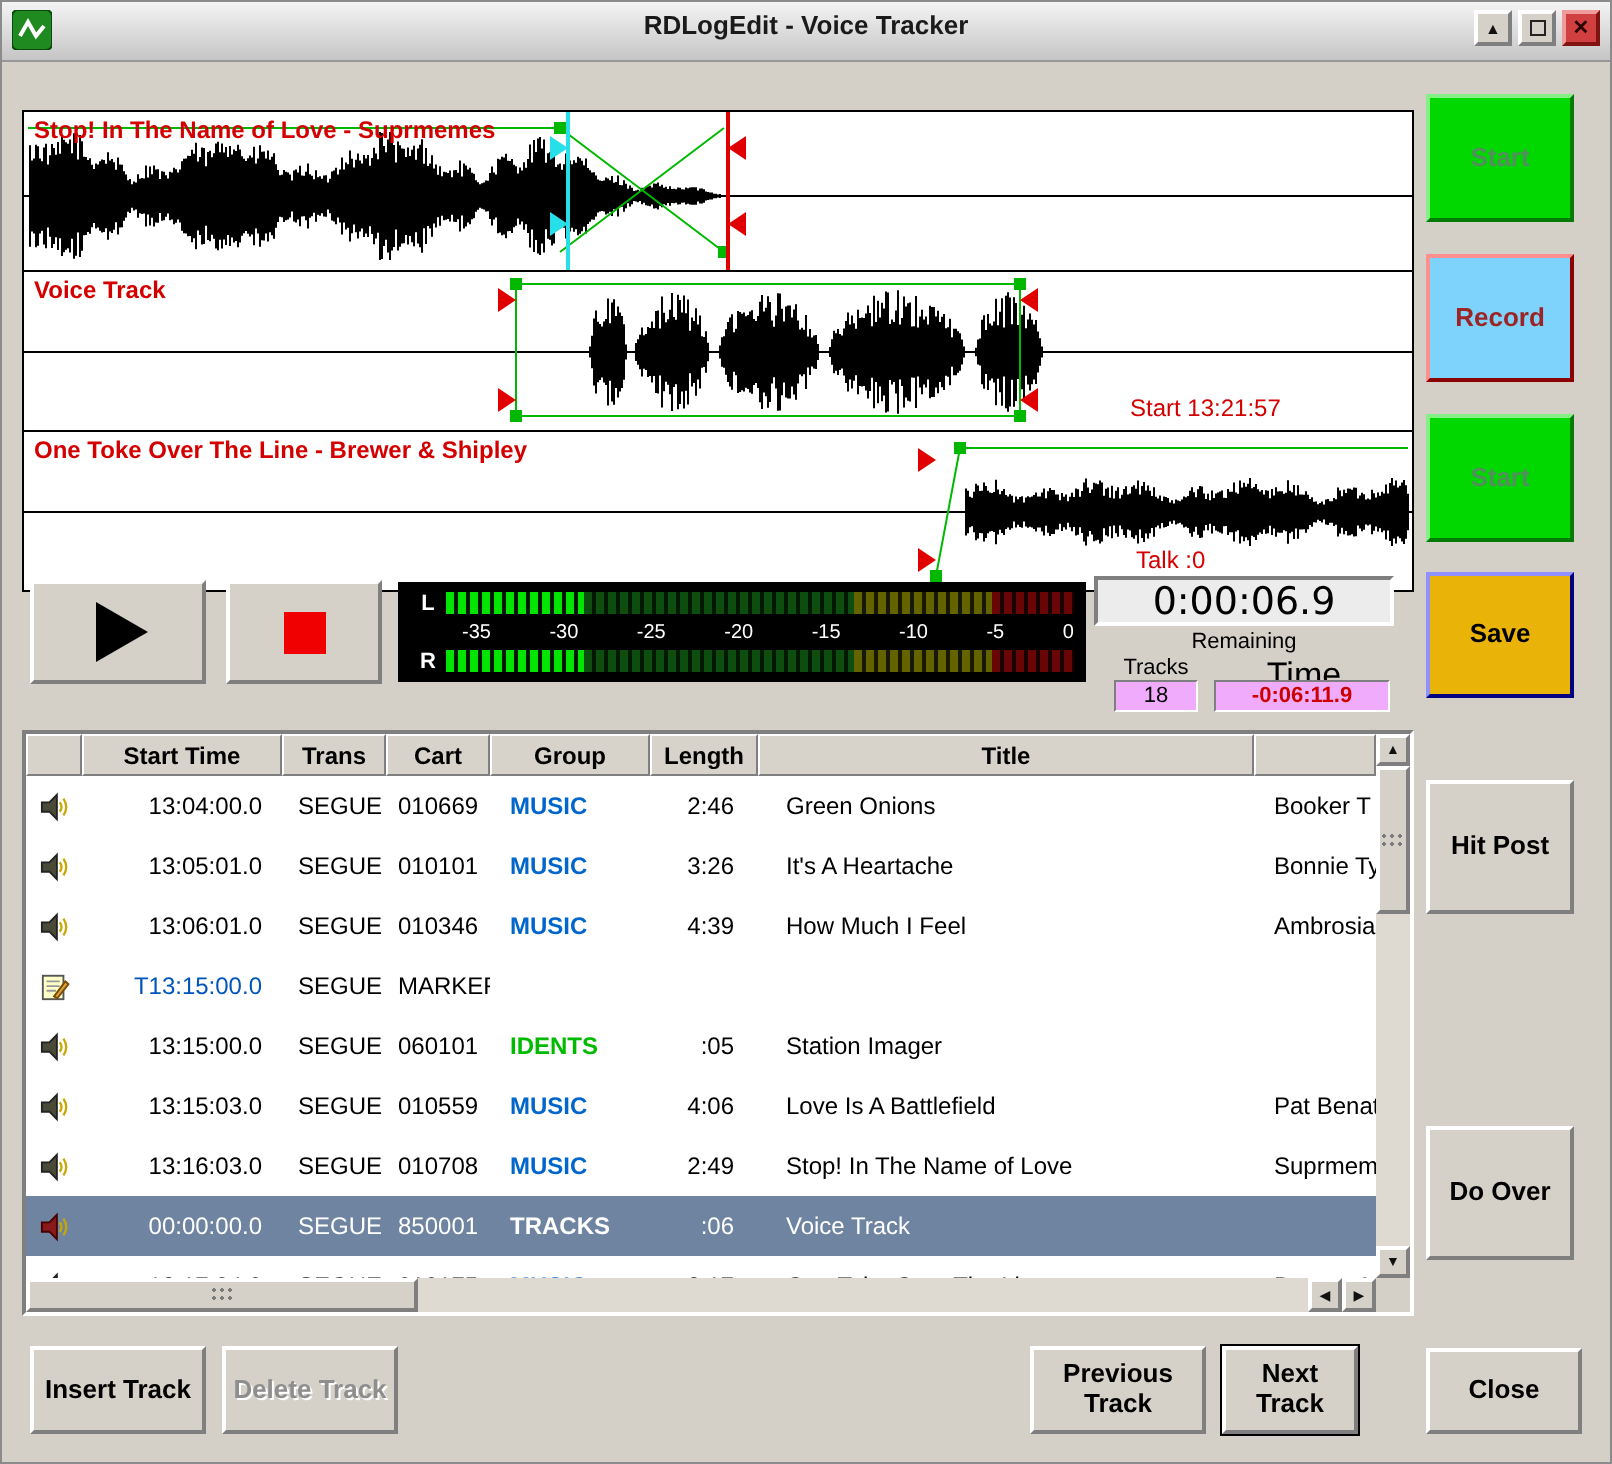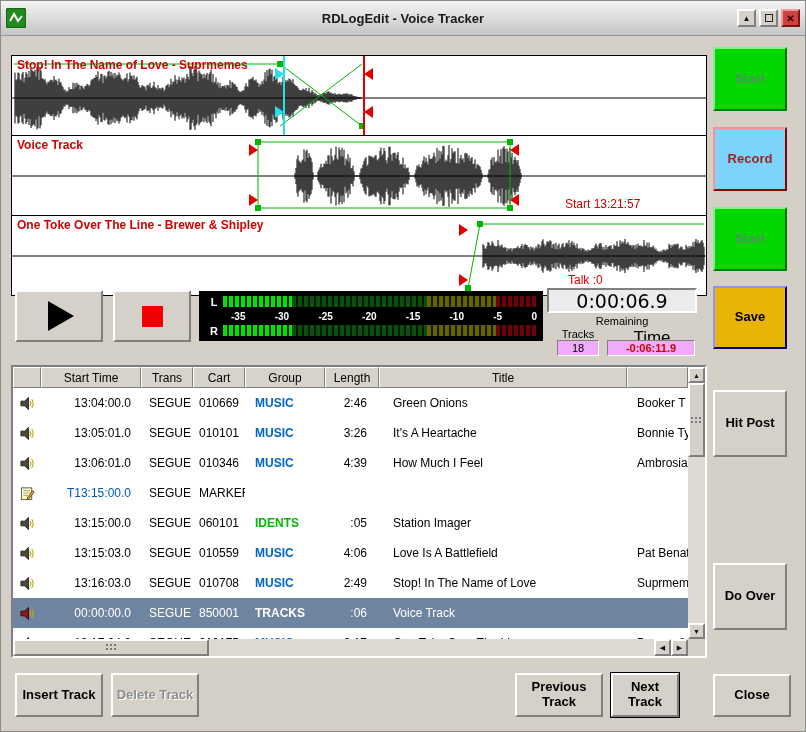--- a/index.html
+++ b/index.html
@@ -3,21 +3,21 @@
 <meta charset="utf-8">
 <style>
 *{box-sizing:border-box;margin:0;padding:0}
 html,body{width:806px;height:732px}
 body{font-family:"Liberation Sans",sans-serif;background:#d4d0c8;position:relative;overflow:hidden;border:1px solid #8b8b8b}
 .abs{position:absolute}
 .raised{background:#d5d1c9;border:2px solid;border-color:#ffffff #7f7f7f #7f7f7f #ffffff}
 .sunk{border:2px solid;border-color:#7f7f7f #ffffff #ffffff #7f7f7f}
 .btn{display:flex;align-items:center;justify-content:center;text-align:center;font-weight:bold;font-size:13px;line-height:1.15;cursor:default}
 
-.titlebar{left:0;top:0;width:100%;height:30px;background:linear-gradient(#f4f4f4,#c5c5c5);border-bottom:1px solid #979797;display:flex;align-items:center;padding:17px 5px;position:absolute}
+.titlebar{left:0;top:0;width:100%;height:30px;background:linear-gradient(#f4f4f4,#c5c5c5);border-bottom:1px solid #979797;display:flex;padding:4px 5px;position:absolute}
 .wtitle{position:absolute;left:0;width:100%;text-align:center;font-weight:bold;font-size:13px;color:#1a1a1a}
 .wbtns{margin-left:auto;display:flex;z-index:2}
 .wbtn{width:19px;height:18px;margin-left:3px;display:flex;align-items:center;justify-content:center;font-size:8px;color:#111}
 .wbtn.closeb{background:#d14040;border-color:#ef9b9b #801212 #801212 #ef9b9b;color:#2b0000;font-weight:bold;font-size:10px}
 .maxsq{width:8px;height:8px;border:1.5px solid #222}
 
 .waves{left:10px;top:38px;width:696px;position:absolute}
 .wpanel{height:81px;margin-top:-1px;background:#fff;border:1px solid #000;position:relative}
 .wpanel:first-child{margin-top:16px}
 .ttitle{position:absolute;left:5px;top:2px;color:#d40000;font-weight:bold;font-size:12px;z-index:2}
@@ -31,42 +31,42 @@
 .meter{left:198px;top:290px;width:344px;height:50px;background:#000;padding:5px 6px;display:flex;flex-direction:column;justify-content:space-between;position:absolute}
 .mrow{display:flex;align-items:center;height:11px}
 .mlabel{width:18px;color:#fff;font-size:11px;font-weight:bold;text-align:center}
 .mbar{flex:1;height:11px;display:flex}
 .seg{height:100%}
 .sg1{width:22%;background:repeating-linear-gradient(90deg,#00e400 0 4px,#001800 4px 6px)}
 .sg2{width:43%;background:repeating-linear-gradient(90deg,#0d4d0d 0 4px,#001800 4px 6px)}
 .sg3{width:22%;background:repeating-linear-gradient(90deg,#636300 0 4px,#181800 4px 6px)}
 .sg4{width:13%;background:repeating-linear-gradient(90deg,#6a0505 0 4px,#180000 4px 6px)}
 .mscale{display:flex;align-items:center;height:12px}
-.mnums{flex:1;display:flex;justify-content:space-between;color:#fff;font-size:10px;font-weight:bold;padding-left:8px}
+.mnums{flex:1;display:flex;justify-content:space-between;color:#fff;font-size:10px;font-weight:normal;padding-left:8px}
 .timedisp{left:546px;top:287px;width:150px;height:25px;background:#ececec;display:flex;align-items:center;justify-content:center;font-size:19px;font-family:"DejaVu Sans",sans-serif}
 .remlabel{left:546px;top:314px;width:150px;text-align:center;font-size:11px}
 .tklabel{left:546px;top:327px;width:62px;text-align:center;font-size:11px}
 .tmlabel{left:608px;top:327px;width:86px;text-align:center;font-size:17px}
 .valbox{height:16px;background:#f0abfc;font-size:11px;display:flex;align-items:center;justify-content:center;border:1px solid;border-color:#7f7f7f #fff #fff #7f7f7f}
 .tkval{left:556px;top:339px;width:42px}
 .tmval{left:606px;top:339px;width:88px;color:#cc0000;font-weight:bold}
 
 .btn-green{background:#00d800;border-color:#86ef86 #067a06 #067a06 #86ef86;color:#528f5c}
 .btn-red{background:#7dd3fc;border-color:#ff9090 #8c0000 #8c0000 #ff9090;color:#9c2424}
 .btn-blue{background:#eab308;border-color:#9090ff #000080 #000080 #9090ff;color:#000}
 .b-start1{left:712px;top:46px;width:74px;height:64px}
 .b-record{left:712px;top:126px;width:74px;height:64px}
 .b-start2{left:712px;top:206px;width:74px;height:64px}
 .b-save{left:712px;top:285px;width:74px;height:63px}
 .b-hitpost{left:712px;top:389px;width:74px;height:67px}
 .b-doover{left:712px;top:562px;width:74px;height:67px}
 
 .logtable{left:10px;top:364px;width:696px;height:293px;border:2px solid;border-color:#7f7f7f #fff #fff #7f7f7f;background:#d4d0c8;position:absolute}
 .thead{position:absolute;left:0;top:0;right:17px;height:21px;display:flex}
-.hc{border:1px solid;border-color:#fff #7f7f7f #7f7f7f #fff;background:#d7d3cb;font-weight:normal;font-size:12px;display:flex;align-items:center;justify-content:center}
+.hc{border:1px solid;border-color:#fff #7f7f7f #7f7f7f #fff;background:#d7d3cb;font-weight:bold;font-size:12px;display:flex;align-items:center;justify-content:center}
 .tbody{position:absolute;left:0;top:21px;right:17px;bottom:17px;background:#fff;overflow:hidden}
 .trow{display:flex;align-items:center;height:30px;font-size:12px;background:#fff}
 .trow.selected{background:#6f84a0;color:#fff}
 .w-ic{width:28px}.w-st{width:100px}.w-tr{width:52px}.w-ca{width:52px}.w-gr{width:80px}.w-le{width:54px}.w-ti{width:248px}.w-ar{flex:1}
 .cl{white-space:nowrap;overflow:hidden}
 .ci{display:flex;align-items:center;justify-content:center}
 .cst{text-align:right;padding-right:10px}
 .ctr{padding-left:8px}
 .cca{padding-left:6px}
 .cgr{padding-left:10px;font-weight:bold}

